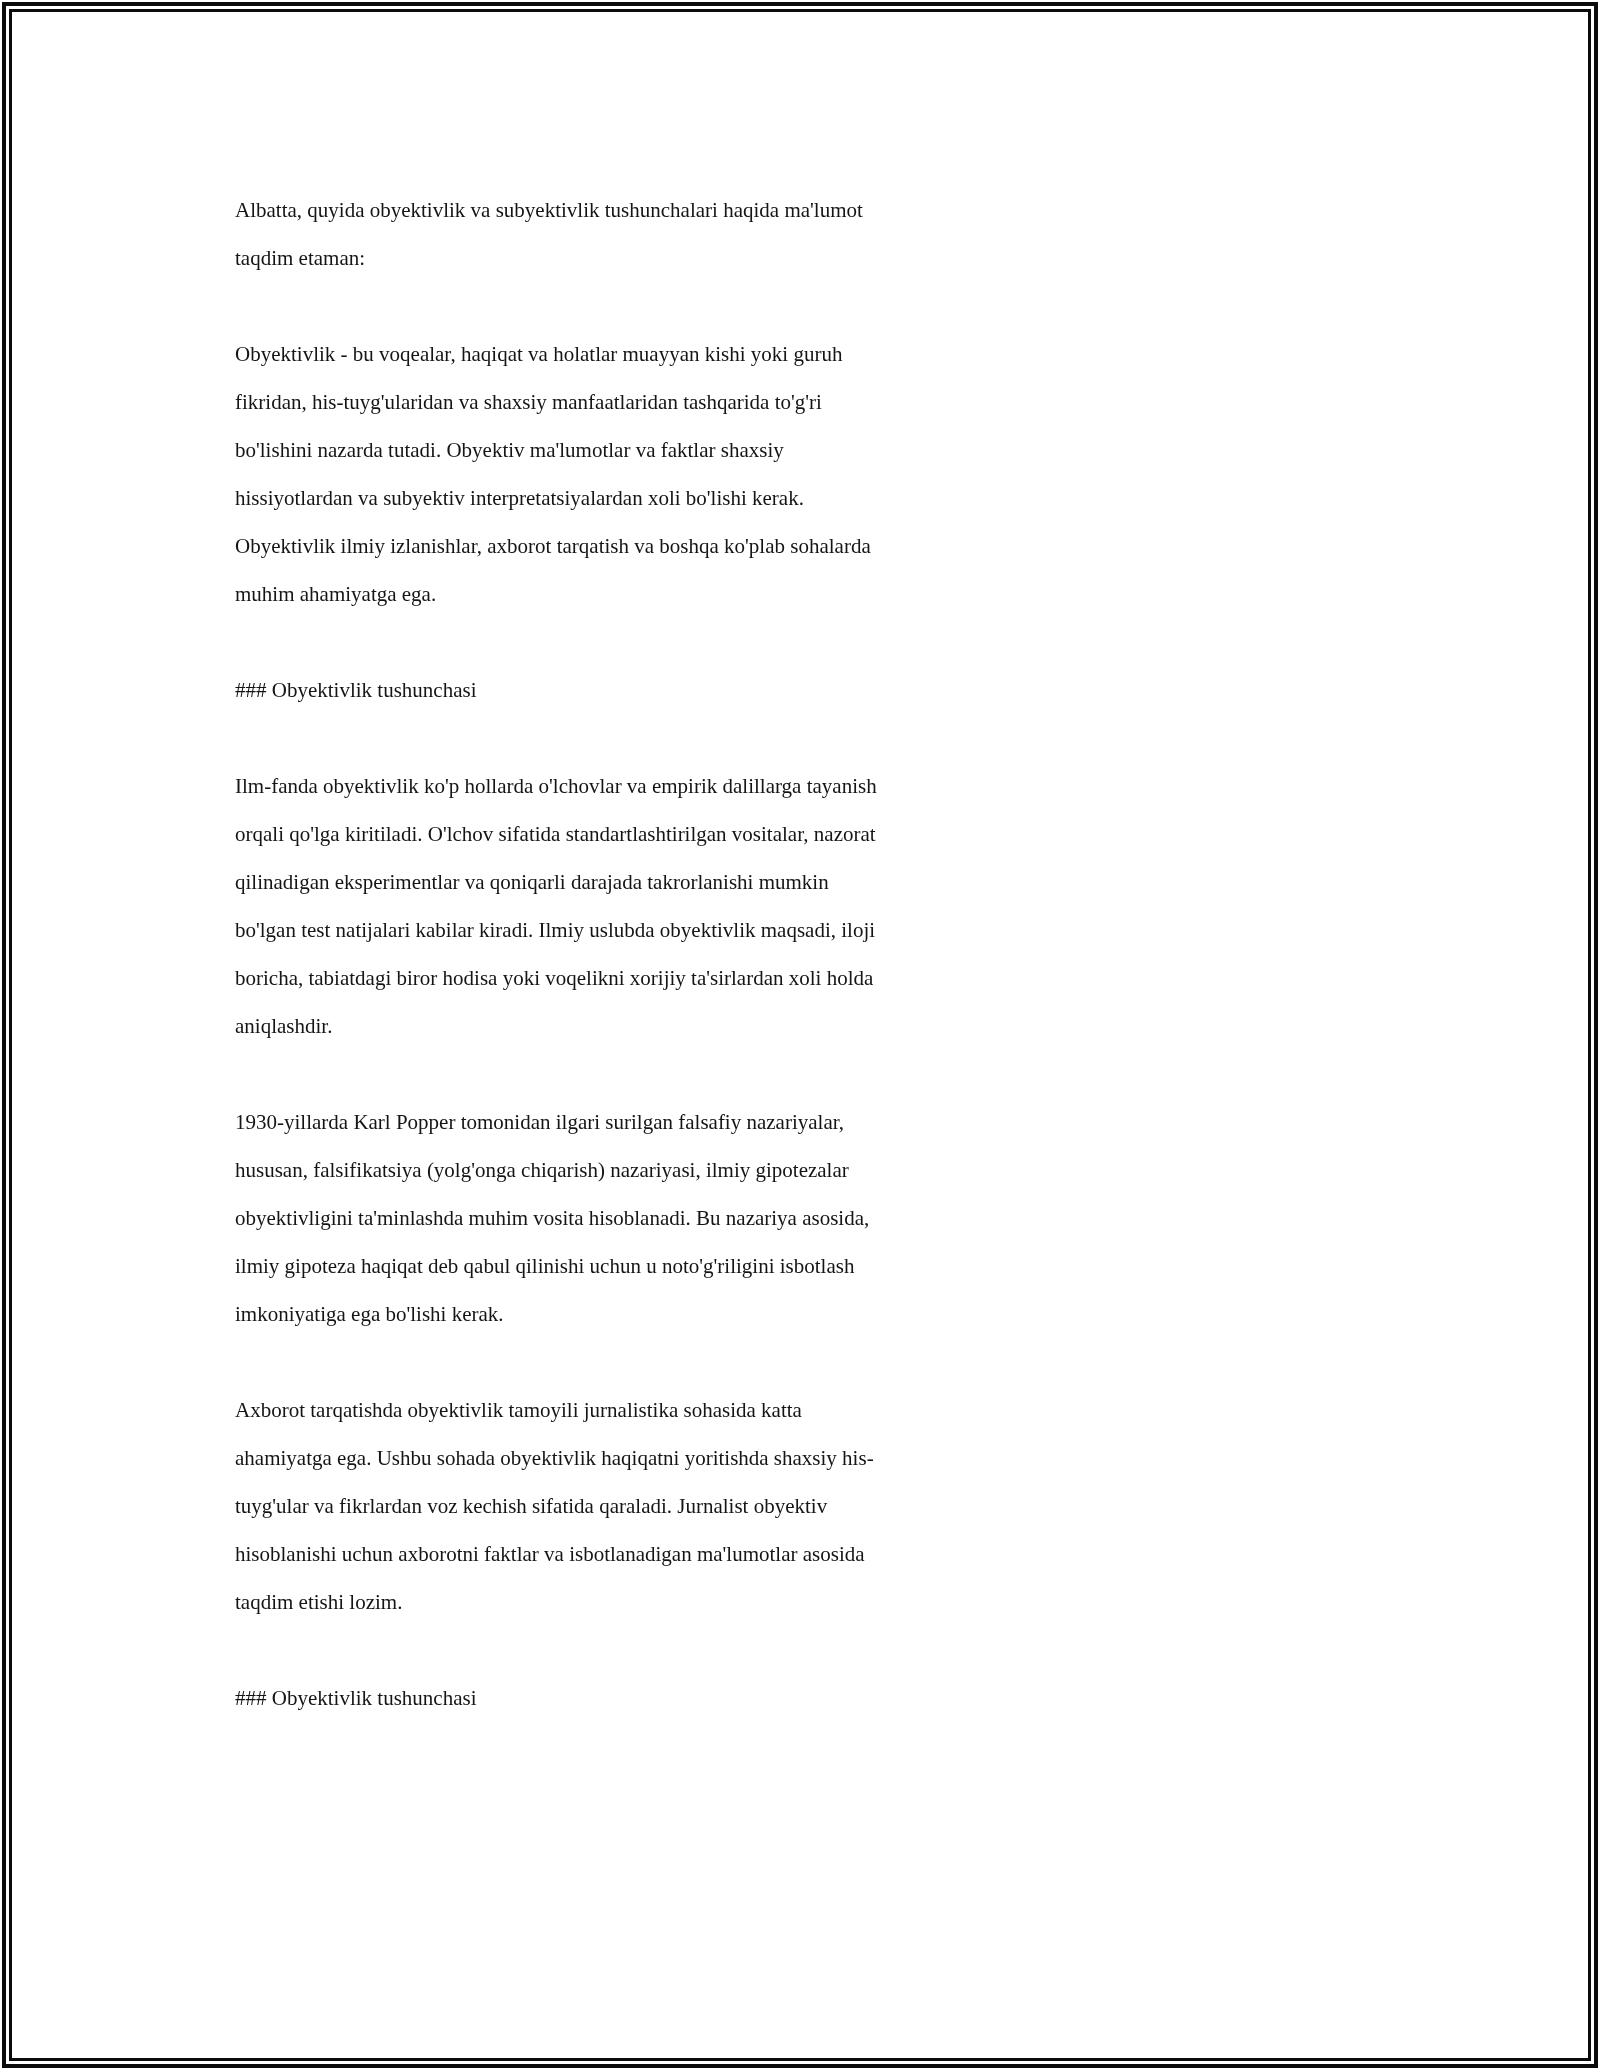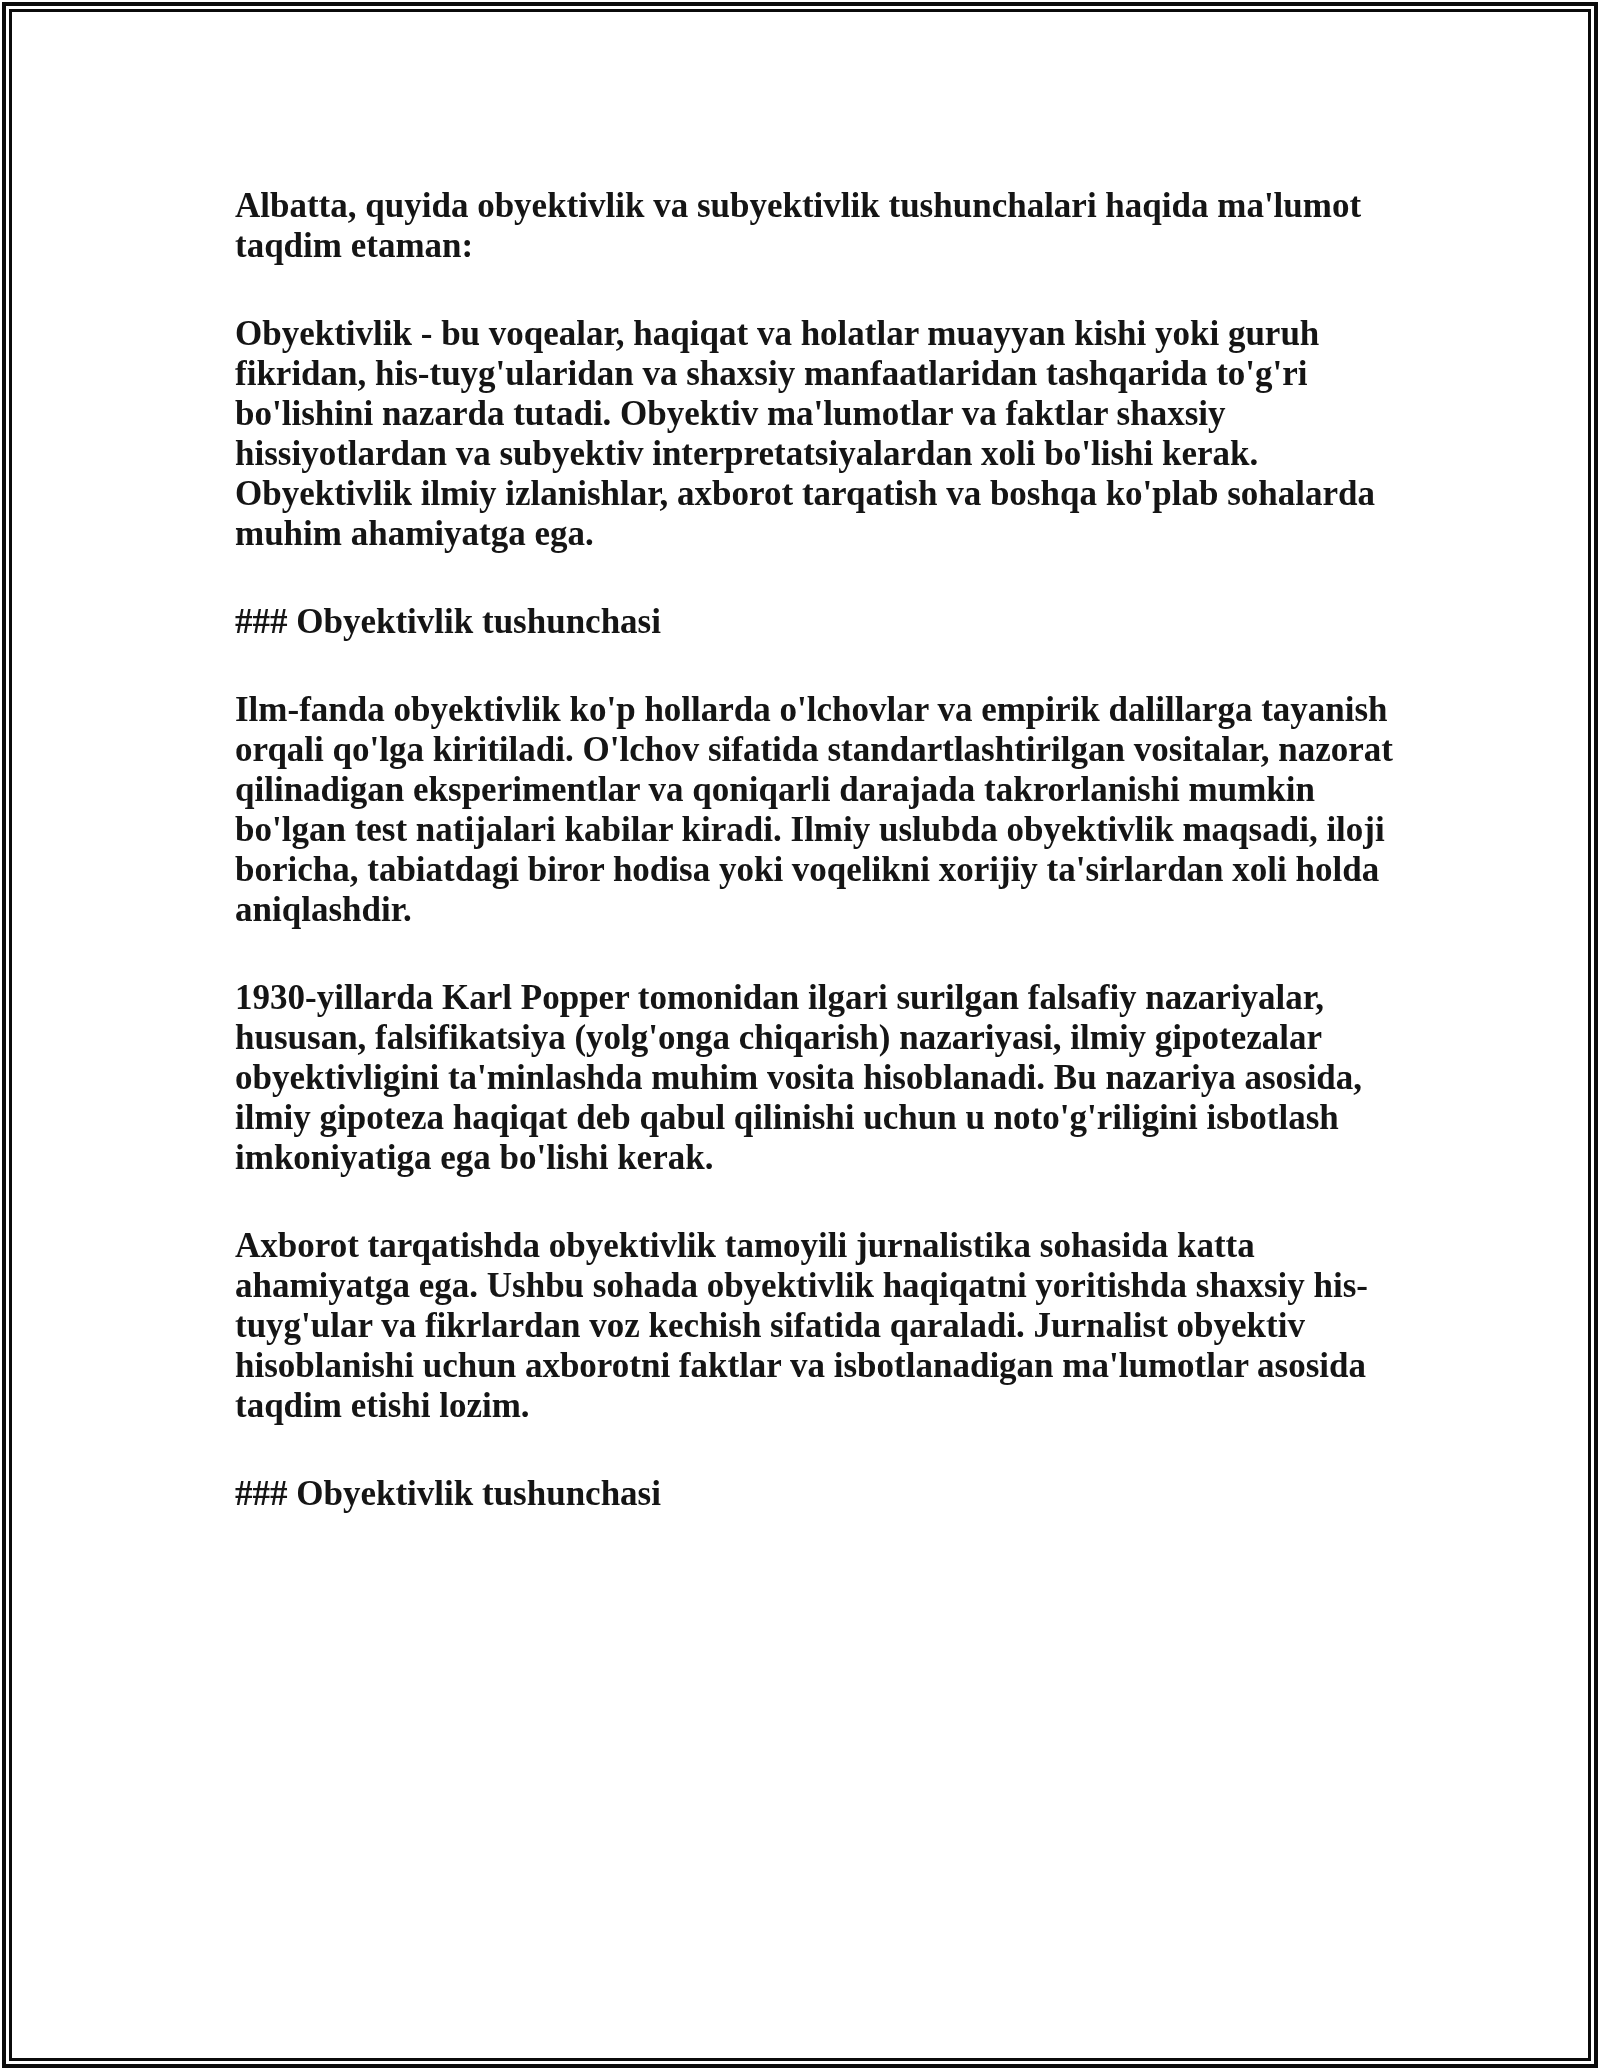--- a/index.html
+++ b/index.html
@@ -34,23 +34,23 @@
     width: 1130px;
   }
   .doc-title {
     font-size: 37px;
     line-height: 44px;
     font-weight: bold;
     margin: 0 0 42px 0;
     white-space: pre;
   }
   .doc-block {
-    font-size: 35px;
-    line-height: 40px;
-    font-weight: bold;
+    font-size: 21px;
+    line-height: 48px;
+    font-weight: normal;
     margin: 0 0 48px 0;
     white-space: pre;
   }
 </style>
 </head>
 <body>
 
 <div class="outer-frame">
   <div class="inner-frame"></div>
 </div>

